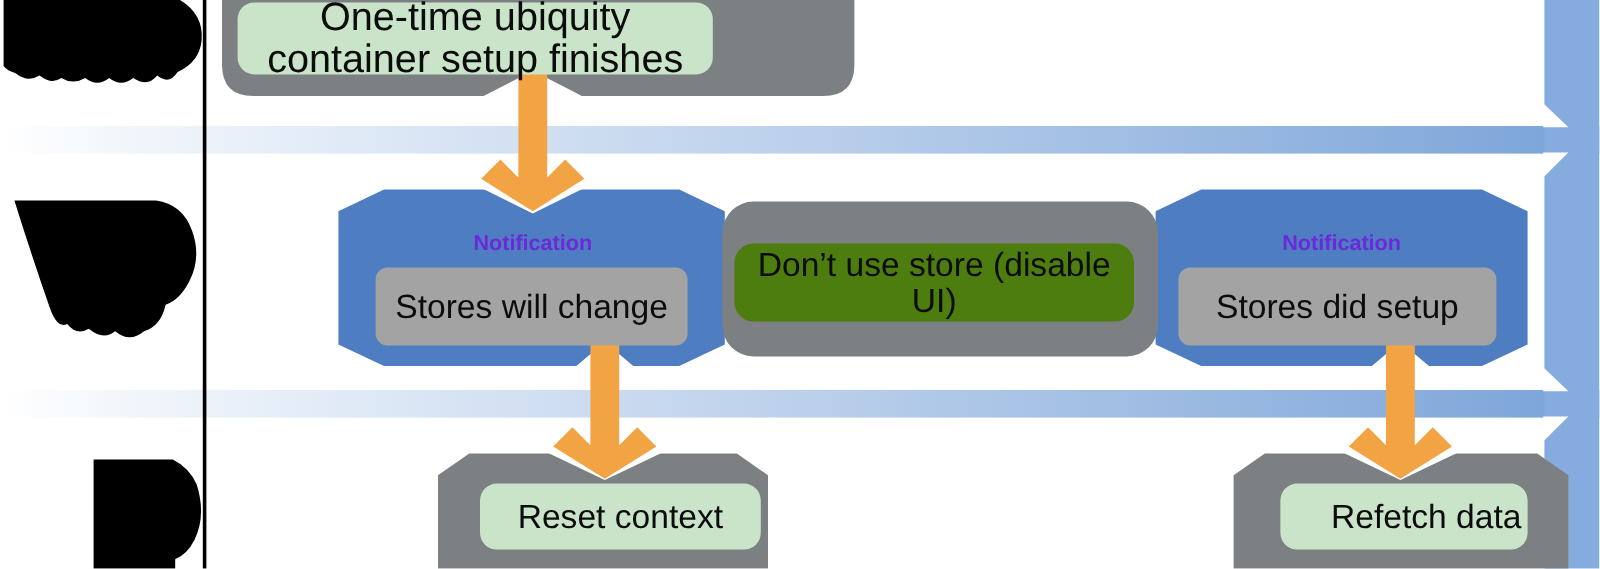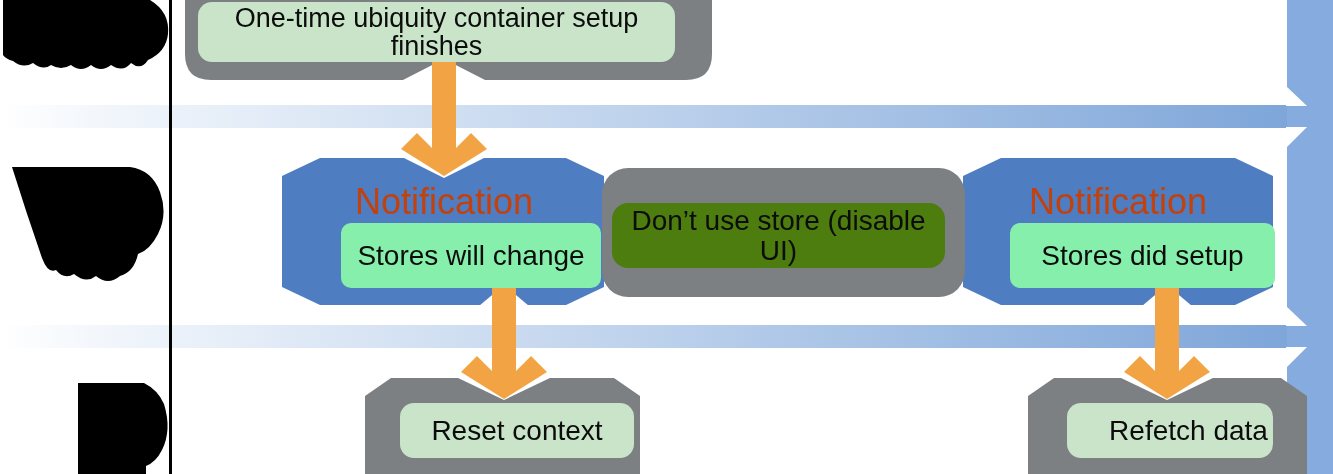--- a/index.html
+++ b/index.html
@@ -14,28 +14,28 @@
   .label-box{
     position:absolute;
     display:flex;align-items:center;justify-content:center;
     text-align:center;
     color:#0c0c0c;
     font-size:28px;
     line-height:1.05;
     box-sizing:border-box;
   }
   .green-box{background:#c9e4c9;border-radius:14px;}
-  .white-box{background:#86efac;border-radius:10px;margin-left:28px;}
+  .white-box{background:#a3a3a3;border-radius:10px;}
   .salmon-box{background:#4d7c0f;border-radius:16px;}
   .notif-title{
     position:absolute;
     display:flex;align-items:center;justify-content:center;
-    color:#c2410c;
-    font-weight:normal;
-    font-size:36px;
+    color:#6d28d9;
+    font-weight:bold;
+    font-size:18px;
   }
 </style>
 </head>
 <body>
 
 <div id="stage">
 
   <svg id="shapes" width="1333" height="474" viewBox="0 0 1333 474">
     <defs>
       <linearGradient id="bandg" x1="0" y1="0" x2="1" y2="0">
@@ -76,21 +76,21 @@
     <path d="M365,474 V396 L391,378 H614 L640,396 V474 Z" fill="#7d8083"></path>
     <path d="M456,377 L504,400 L552,377 Z" fill="#ffffff"></path>
     <path d="M1028,474 V396 L1054,378 H1281 L1307,396 V474 Z" fill="#7d8083"></path>
     <path d="M1119,377 L1167,400 L1215,377 Z" fill="#ffffff"></path>
 
     <path fill="#f2a445" d="M432,61 H456 V148 L471,133 L487,149 L444,176 L401,149 L417,133 L432,148 Z"></path>
     <path fill="#f2a445" d="M492,287 H516 V371 L531,356 L547,372 L504,399 L461,372 L477,356 L492,371 Z"></path>
     <path fill="#f2a445" d="M1155,287 H1179 V371 L1194,356 L1210,372 L1167,399 L1124,372 L1140,356 L1155,371 Z"></path>
   </svg>
 
-  <div class="label-box green-box" style="left:198px;top:2px;width:477px;height:60px;font-size:27px;">
+  <div class="label-box green-box" style="left:198px;top:2px;width:396px;height:60px;font-size:33px;">
     <span>One-time ubiquity container setup finishes</span>
   </div>
 
   <div class="notif-title" style="left:332px;top:182px;width:224px;height:40px;">Notification</div>
   <div class="label-box white-box" style="left:313px;top:223px;width:260px;height:65px;">
     <span>Stores will change</span>
   </div>
 
   <div class="label-box salmon-box" style="left:612px;top:203px;width:333px;height:65px;">
     <span>Don’t use store (disable UI)</span>

